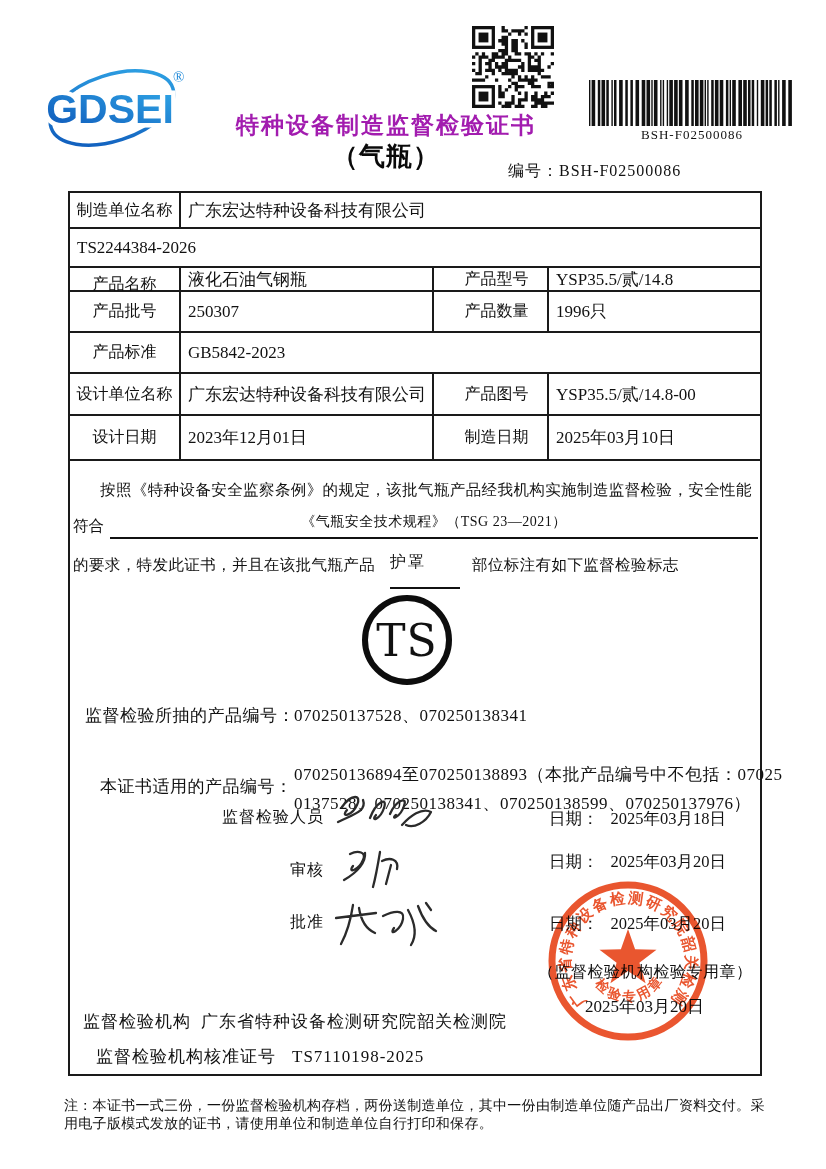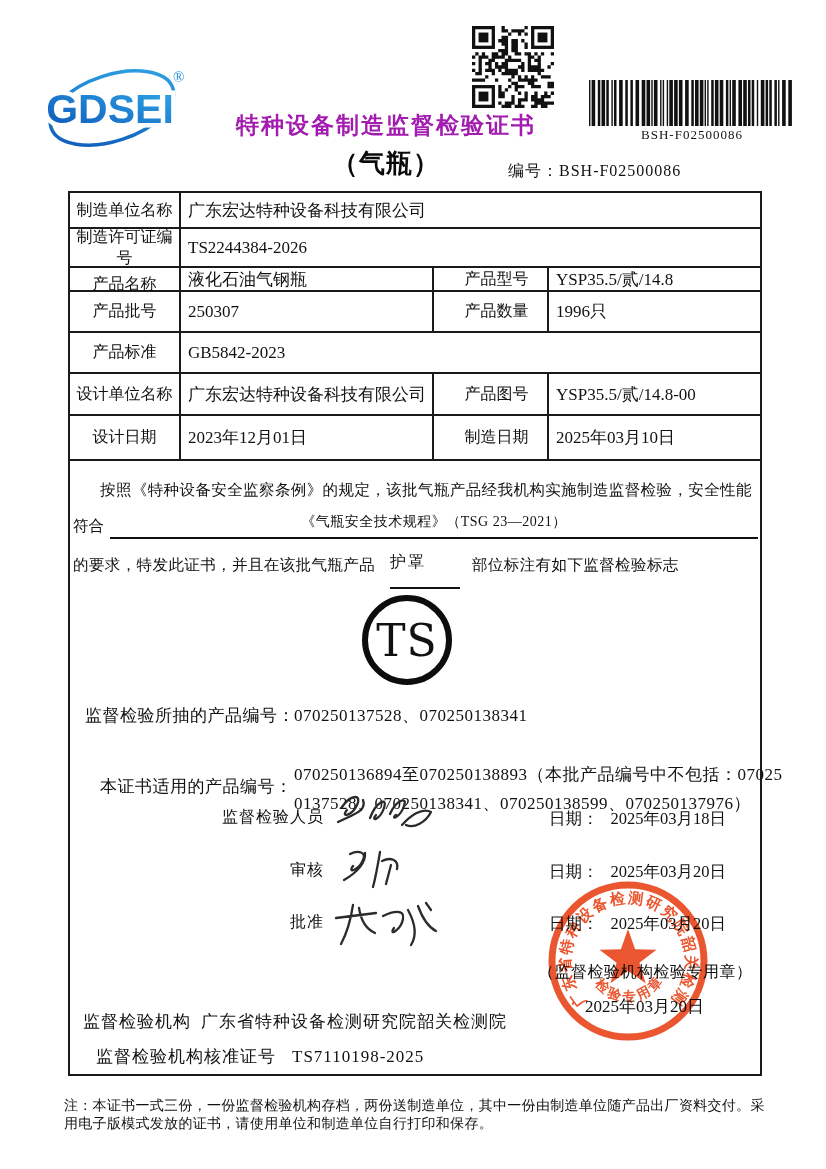--- a/index.html
+++ b/index.html
@@ -2,21 +2,21 @@
 <html><head>
 <meta charset="utf-8">
 <style>
   html,body{margin:0;padding:0;background:#ffffff;}
   .page{position:relative;width:826px;height:1169px;background:#fff;overflow:hidden;
         font-family:"Liberation Serif","DejaVu Serif",serif;color:#111;}
   .abs{position:absolute;}
   
   .title1{left:136px;top:110px;width:500px;text-align:center;font-family:"Liberation Sans","DejaVu Sans",sans-serif;
           font-weight:bold;font-size:23px;letter-spacing:2px;color:#a21caf;}
-  .title2{left:136px;top:146px;width:500px;text-align:center;font-family:"Liberation Sans","DejaVu Sans",sans-serif;
+  .title2{left:136px;top:139px;width:500px;text-align:center;font-family:"Liberation Sans","DejaVu Sans",sans-serif;
           font-weight:bold;font-size:26px;letter-spacing:1px;color:#0a0a0a;}
   .certno{left:508px;top:161px;font-size:16px;letter-spacing:1px;}
   .bclabel{left:589px;top:127px;width:206px;text-align:center;font-size:13px;letter-spacing:1px;}
   
   .cert-table{left:68px;top:191px;width:694px;border:2px solid #1a1a1a;box-sizing:border-box;}
   .trow{display:flex;border-bottom:2px solid #1a1a1a;box-sizing:border-box;}
   .trow:last-child{border-bottom:none;}
   .cell{box-sizing:border-box;display:flex;align-items:center;font-size:16px;}
   .lab{width:111px;justify-content:center;text-align:center;border-right:2px solid #1a1a1a;flex:none;padding:16px 1px;}
   .val{flex:1;padding-left:7px;font-size:17px;}
@@ -134,21 +134,20 @@
   <div class="abs title2">（气瓶）</div>
   <div class="abs certno"><span>编号：</span><span>BSH-F02500086</span></div>
 
   <div class="abs cert-table">
 
     <div class="trow" style="height:36px;">
       <div class="cell lab">制造单位名称</div>
       <div class="cell val">广东宏达特种设备科技有限公司</div>
     </div>
     <div class="trow" style="height:39px;">
-      <div class="cell lab">制造许可证编号</div>
       <div class="cell val">TS2244384-2026</div>
     </div>
     <div class="trow" style="height:24px;">
       <div class="cell lab">产品名称</div>
       <div class="cell val2">液化石油气钢瓶</div>
       <div class="cell lab2">产品型号</div>
       <div class="cell val">YSP35.5/贰/14.8</div>
     </div>
     <div class="trow" style="height:41px;">
       <div class="cell lab">产品批号</div>
@@ -191,21 +190,21 @@
       <div class="abs role" style="top:346px;">监督检验人员</div>
       <svg class="abs" style="left:262px;top:328px;" width="105" height="52" viewBox="0 0 105 52">
         <path class="sig" d="M10,18 C20,4 30,6 25,16 C20,27 8,29 15,21 M6,33 C22,25 35,22 31,11 M38,29 C44,13 56,7 52,19 C48,31 38,33 44,26 M58,25 C64,11 76,7 72,17 C68,29 58,31 64,26 M70,36 C78,27 90,18 99,23 C94,33 82,40 74,36"></path>
       </svg>
       <div class="abs daterow" style="top:347px;"><span>日期：</span><span class="dv">2025年03月18日</span></div>
 
       <div class="abs role" style="top:399px;">审核</div>
       <svg class="abs" style="left:266px;top:383px;" width="78" height="48" viewBox="0 0 78 48">
         <path class="sig" d="M14,10 C22,6 31,8 27,16 C23,26 11,30 17,22 M8,36 C22,28 30,18 29,9 M44,8 C42,20 40,32 37,43 M46,17 C54,13 63,15 61,25 M55,21 L50,40"></path>
       </svg>
-      <div class="abs daterow" style="top:400px;"><span>日期：</span><span class="dv">2025年03月20日</span></div>
+      <div class="abs daterow" style="top:390px;"><span>日期：</span><span class="dv">2025年03月20日</span></div>
 
       <div class="abs role" style="top:451px;">批准</div>
       <svg class="abs" style="left:258px;top:435px;" width="115" height="55" viewBox="0 0 115 55">
         <path class="sig" d="M8,22 L48,17 M25,9 C23,22 19,37 13,48 M31,12 C33,25 38,33 47,37 M55,20 C65,15 77,13 75,23 C73,34 60,41 66,32 M80,14 C86,25 90,38 83,49 M90,10 C94,21 100,31 108,35 M98,7 L103,14"></path>
       </svg>
       <div class="abs daterow" style="top:452px;"><span>日期：</span><span class="dv">2025年03月20日</span></div>
 
       <div class="abs sealnote">（监督检验机构检验专用章）</div>
       <div class="abs sealdate">2025年03月20日</div>
 

